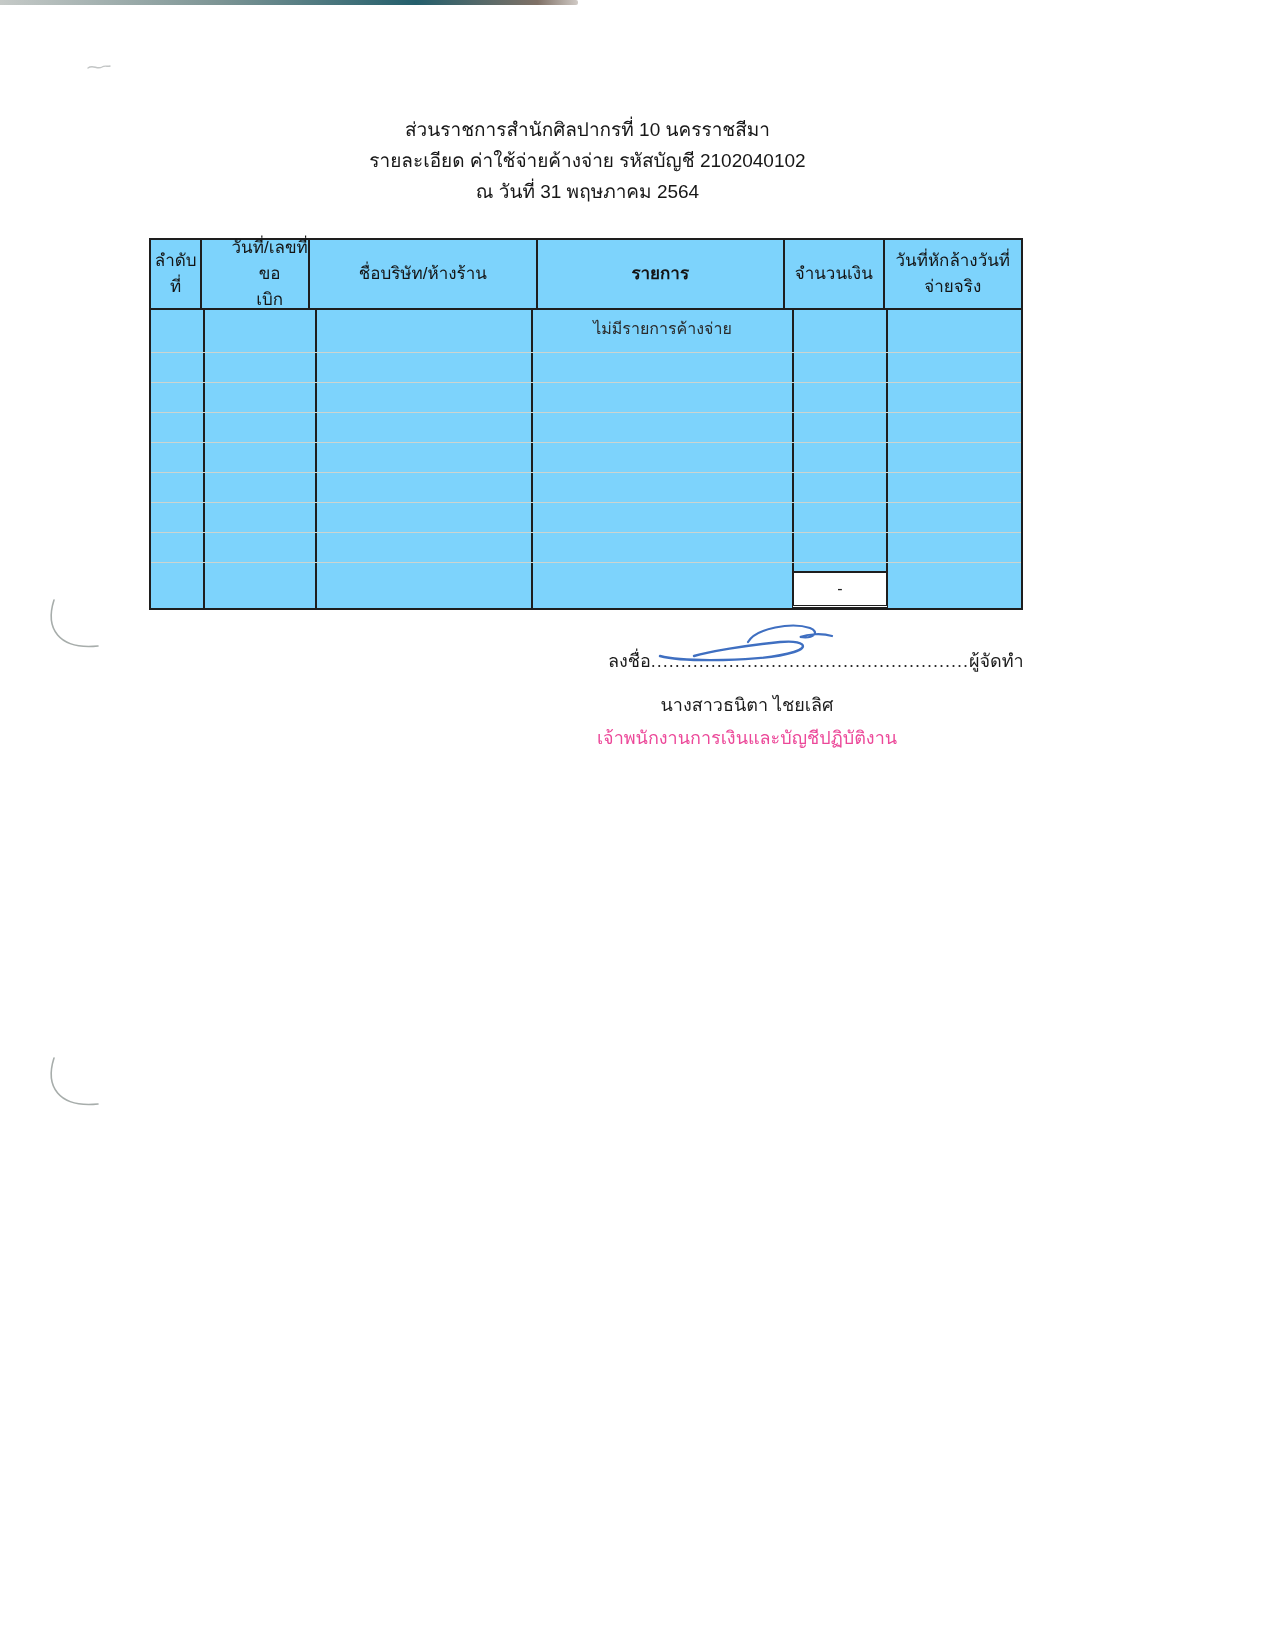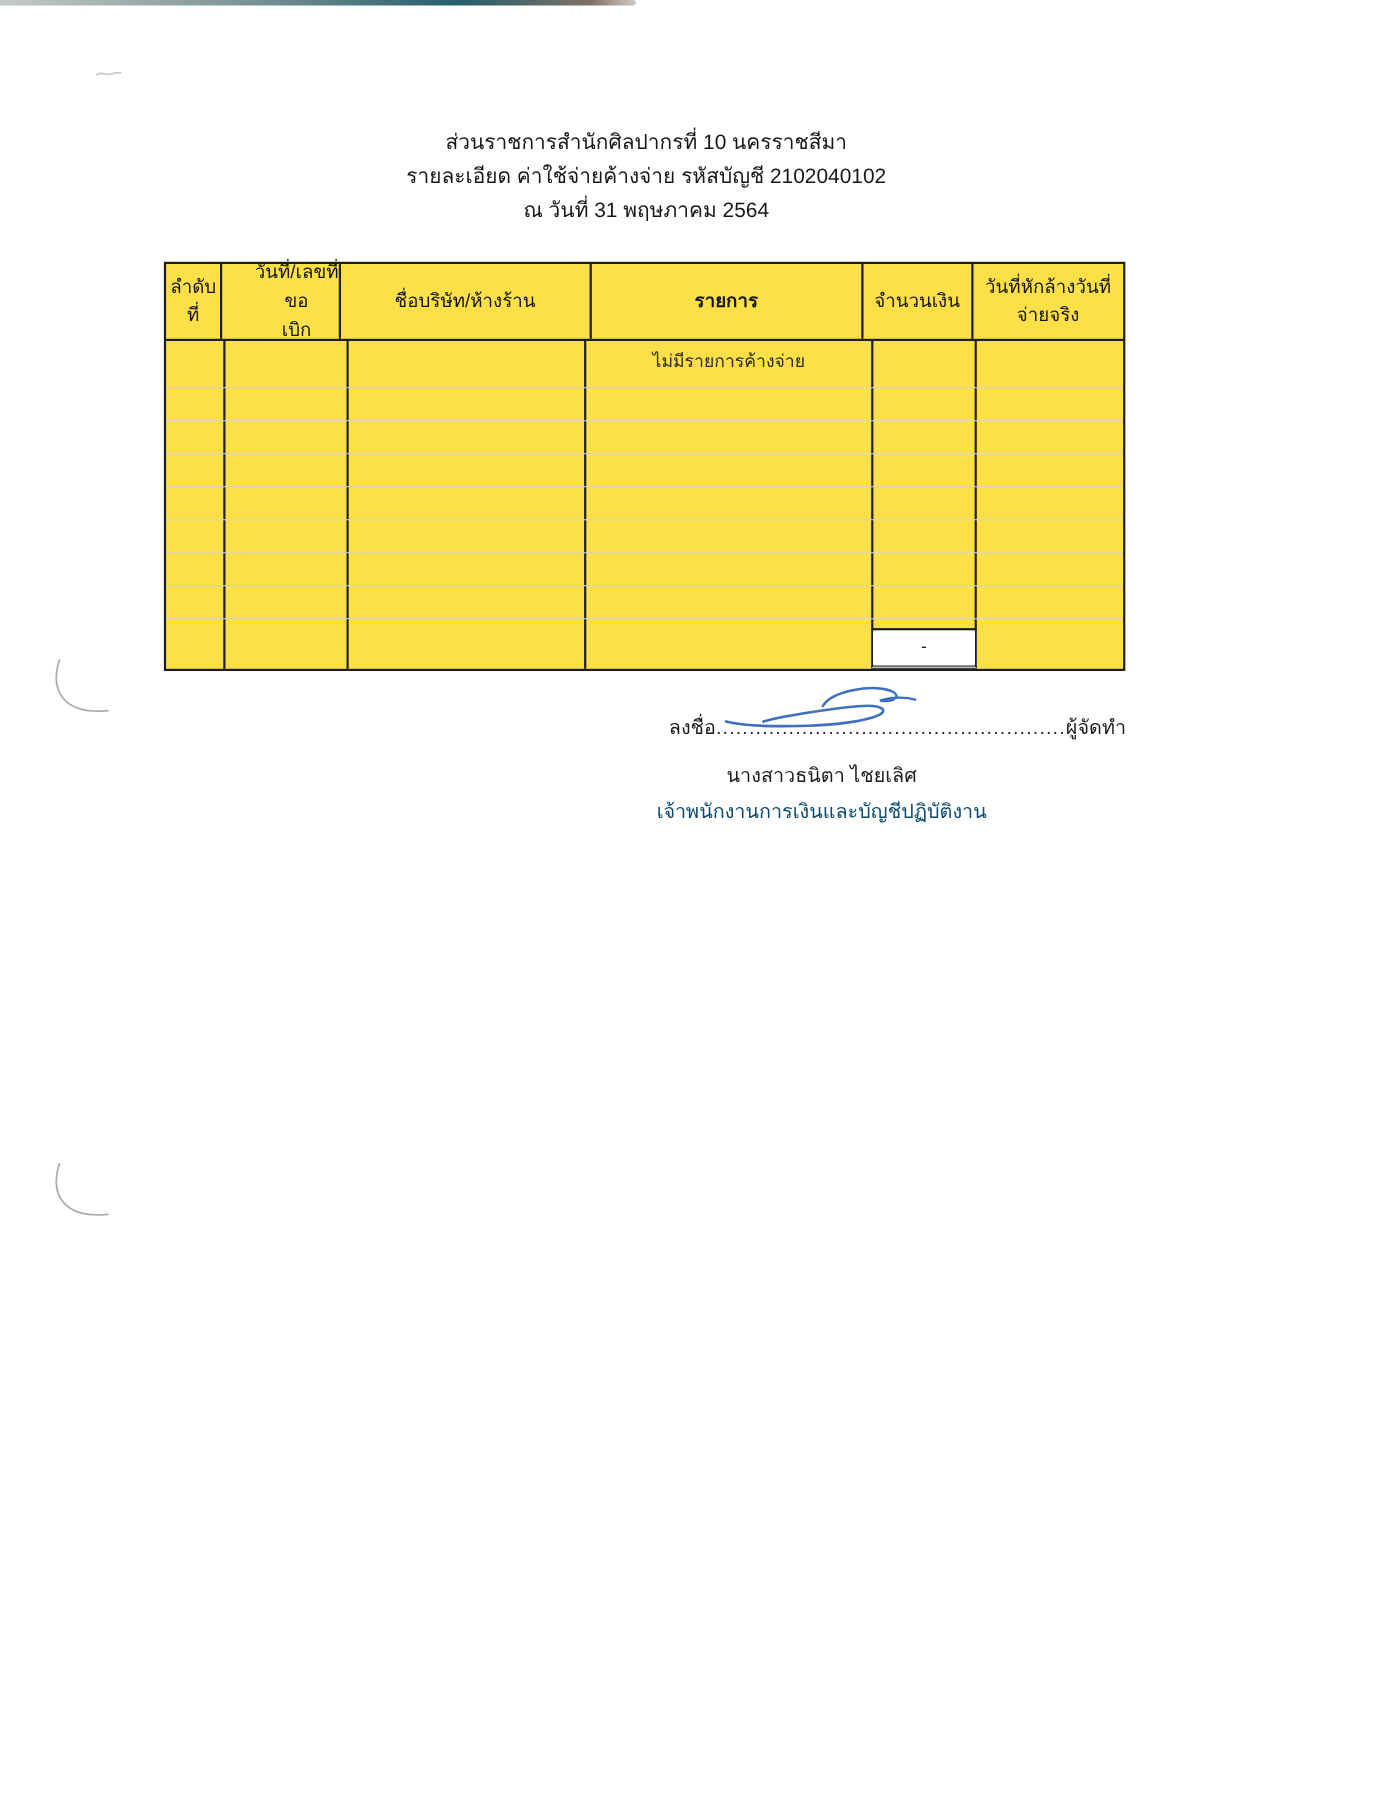--- a/index.html
+++ b/index.html
@@ -20,21 +20,21 @@
   .squiggle{position:absolute;width:26px;height:10px;}
   .speck{position:absolute;width:3px;height:3px;border-radius:50%;background:#79b8cf;}
   
   .title-block{
     position:absolute;left:150px;width:875px;top:114px;text-align:center;
     font-size:19px;line-height:31px;color:#171717;
   }
   
   .ob-table{
     position:absolute;left:149px;top:238px;width:874px;height:372px;
-    box-sizing:border-box;border:2px solid #1e1e1e;background:#fde047;
+    box-sizing:border-box;border:2px solid #1e1e1e;background:#7dd3fc;
   }
   .ob-head{display:flex;height:70px;border-bottom:2px solid #1e1e1e;box-sizing:border-box;}
   .ob-th{
     box-sizing:border-box;border-right:2px solid #1e1e1e;
     display:flex;align-items:center;justify-content:center;text-align:center;
     font-size:17px;line-height:26px;white-space:pre-line;color:#141414;
   }
   .ob-th:last-child{border-right:none;}
   .c1{width:54px;} .c2{width:112px;padding-left:29px;} .c3{width:240px;}
   .c4{width:261px;font-weight:bold;} .c5{width:105px;} .c6{width:144px;}
@@ -58,21 +58,21 @@
     white-space:nowrap;
   }
   .sig-dots{letter-spacing:1px;color:#2a2a2a;}
   .sig-svg{position:absolute;left:652px;top:616px;}
   .sig-name{
     position:absolute;left:537px;width:420px;top:690px;text-align:center;
     font-size:18px;color:#1b1b1b;
   }
   .sig-position{
     position:absolute;left:537px;width:420px;top:723px;text-align:center;
-    font-size:18px;color:#0c4a6e;
+    font-size:18px;color:#ec4899;
   }
 </style>
 </head>
 <body>
 
 <div class="page">
 
   <div class="scan-edge-top"></div>
 
   <svg class="squiggle" style="left:86px;top:62px;" viewBox="0 0 26 10">

